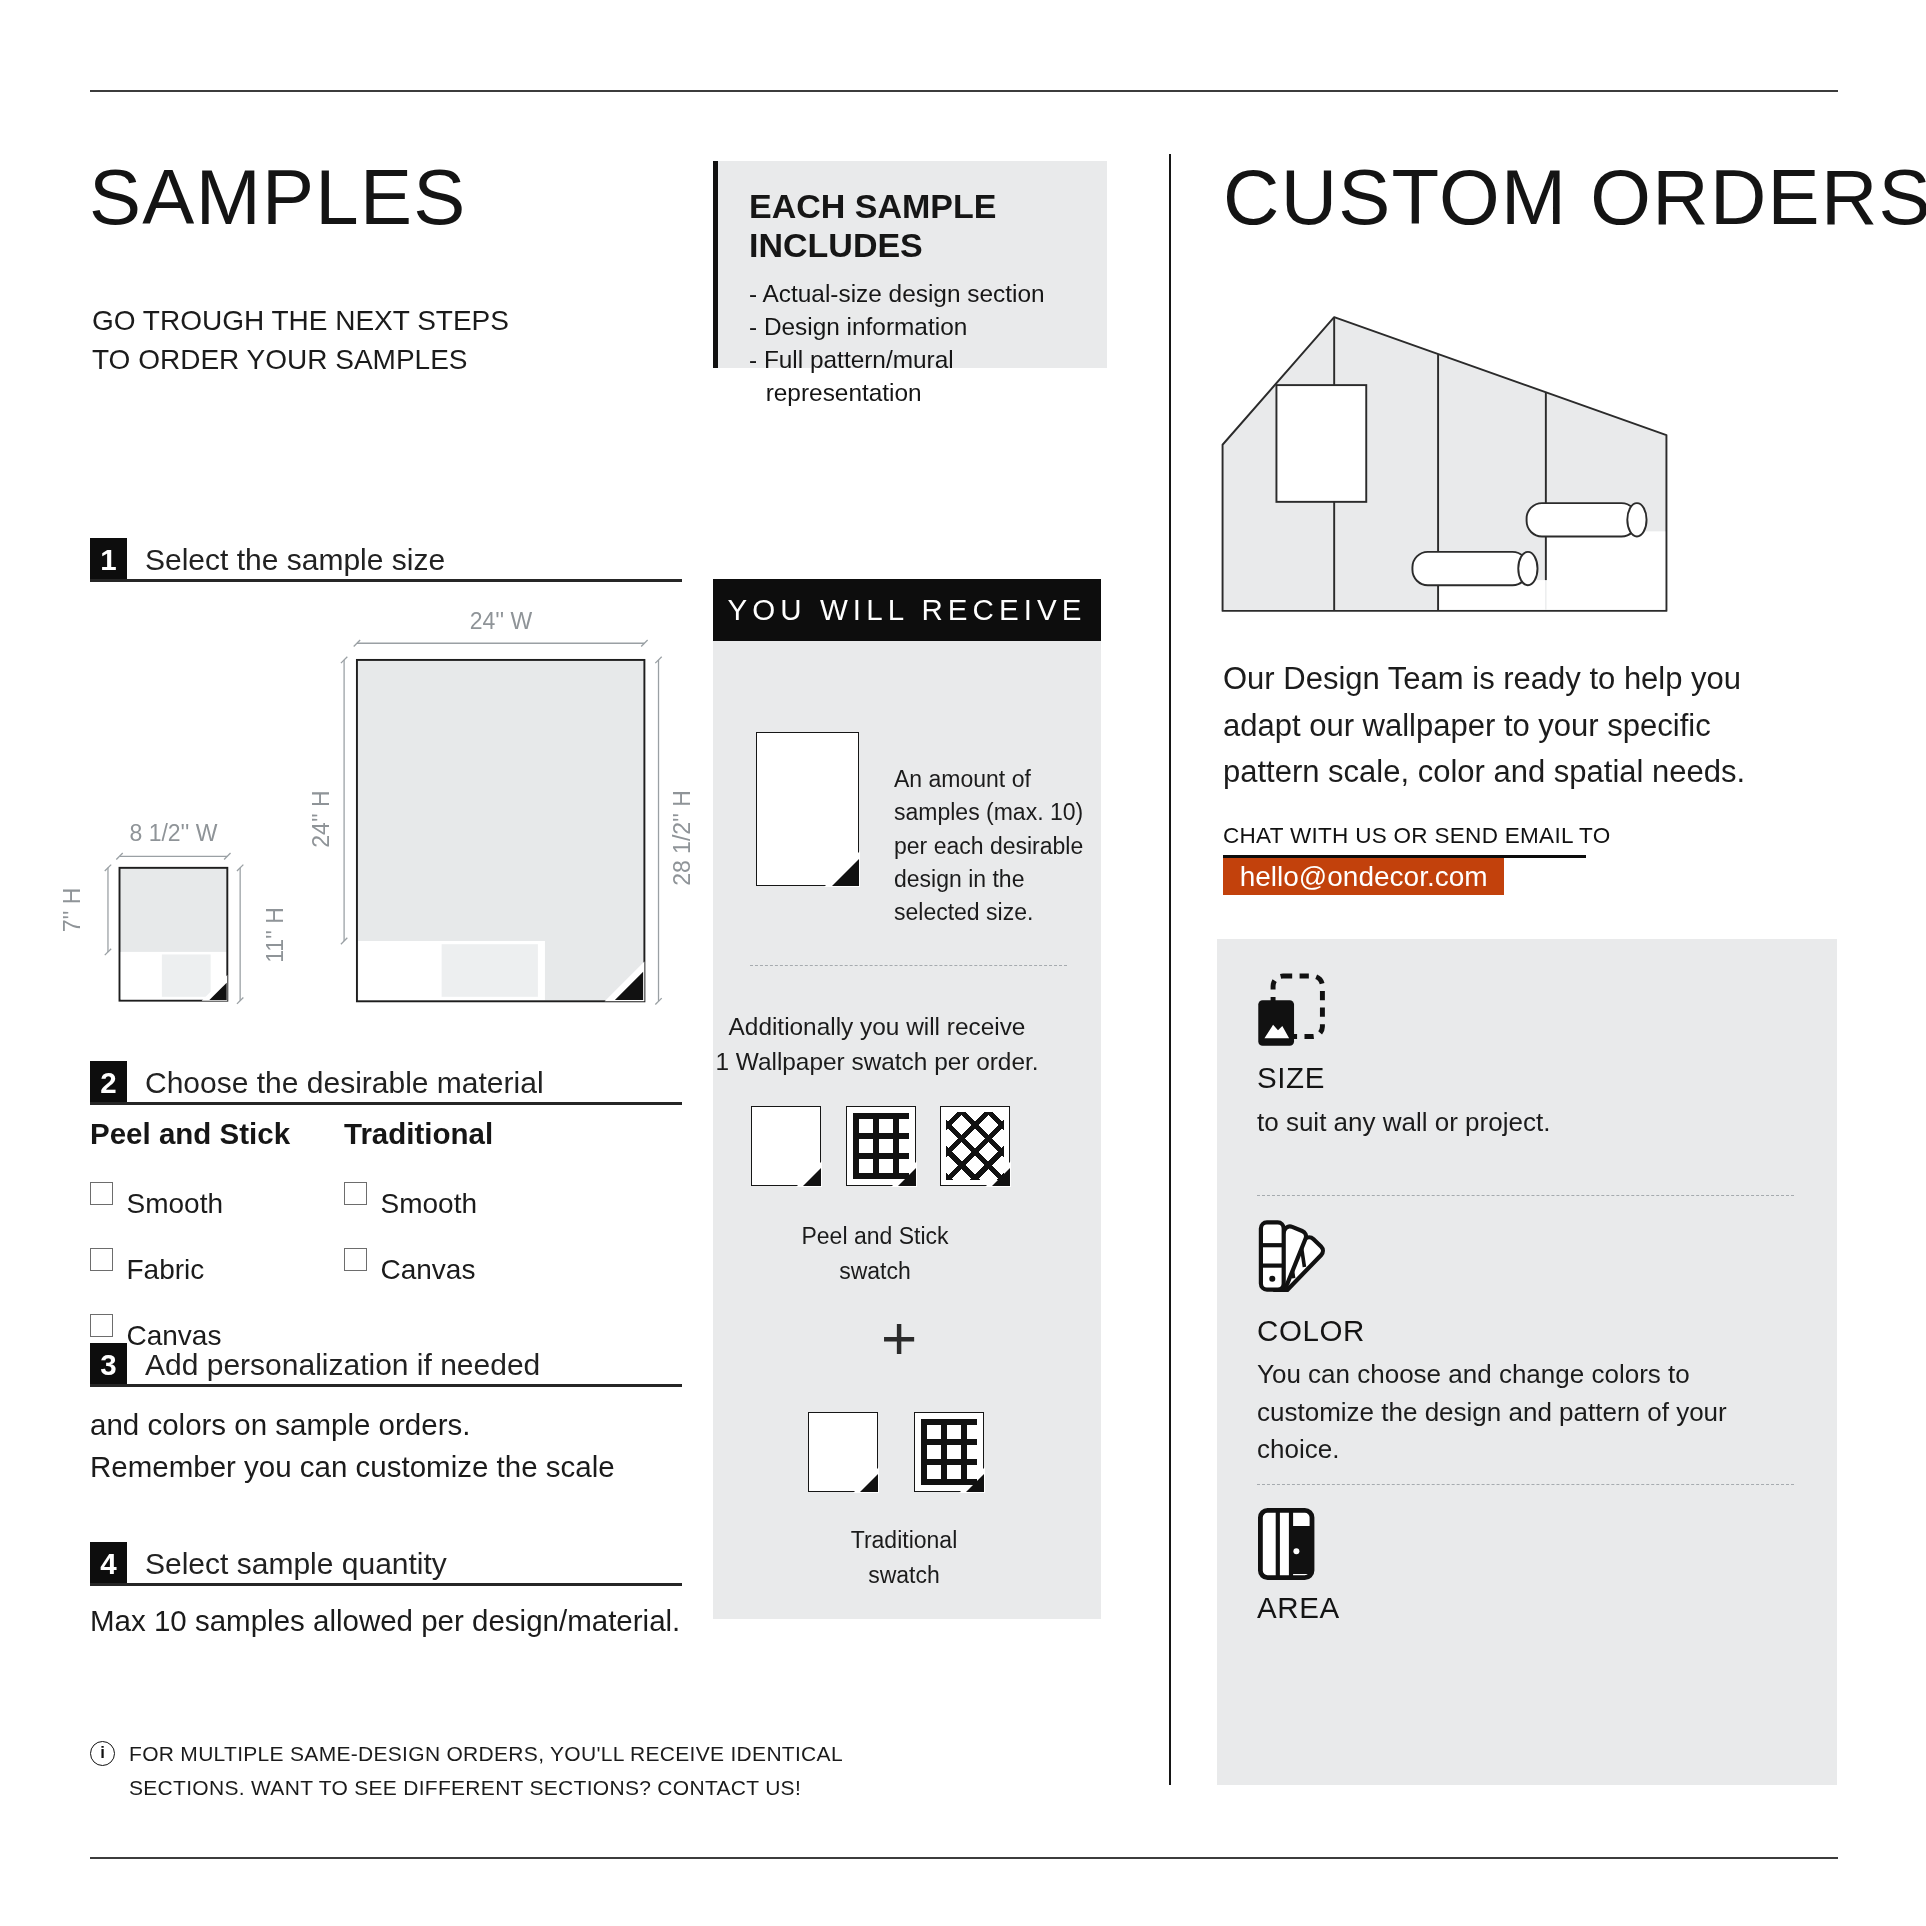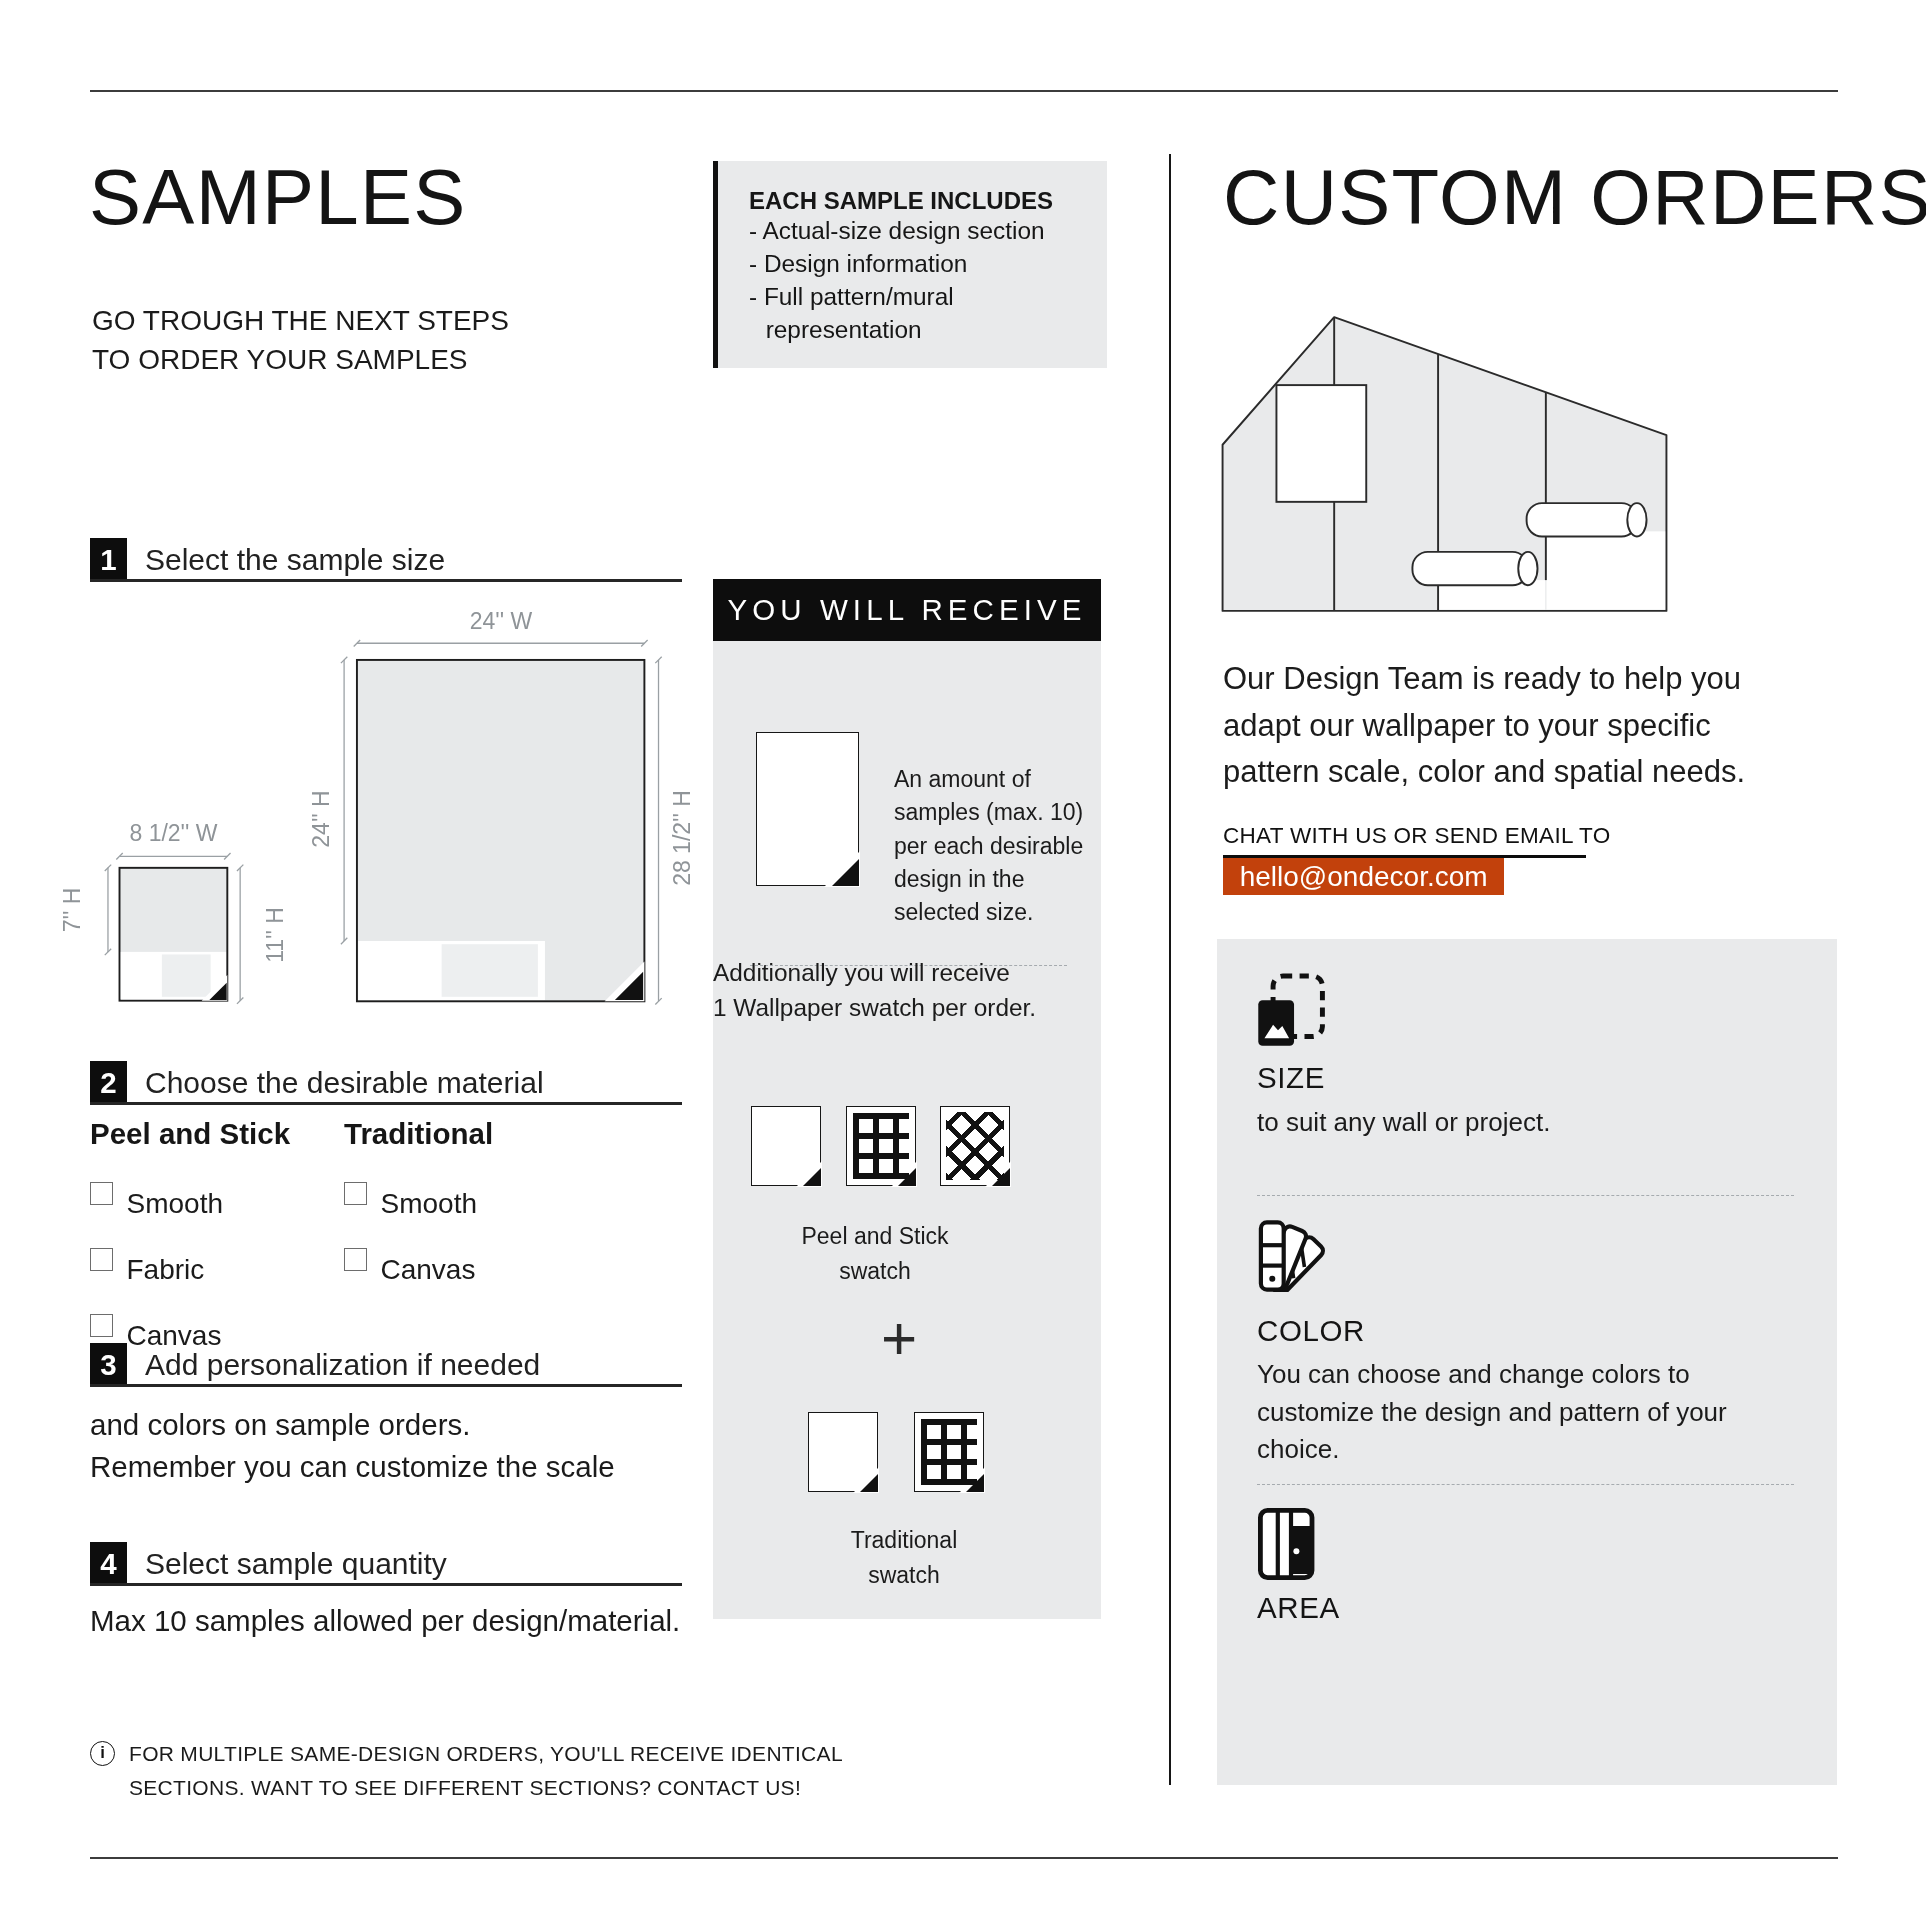--- a/index.html
+++ b/index.html
@@ -19,21 +19,21 @@
   .hlabel{text-align:center;}
   .mat-h{font-size:29.5px;font-weight:700;margin-bottom:16.7px;}
   .opt{display:flex;align-items:center;gap:14px;margin-bottom:14px;}
   .cb{width:20.5px;height:20.5px;border:1.3px solid #6d6d6d;background:#fff;flex:0 0 auto;}
   .opt-t{font-size:28px;color:#1b1b1b;margin-top:20px;}
   .para{font-size:29.5px;line-height:1.42;color:#1b1b1b;}
   .note{font-size:21px;line-height:1.6;color:#1b1b1b;letter-spacing:0.3px;}
   .info-ic{width:23px;height:23px;border:1.9px solid #111;border-radius:50%;display:flex;
            align-items:center;justify-content:center;font-size:16.7px;font-weight:700;color:#111;}
   .inc-box{background:#e9eaeb;border-left:5.8px solid #111;padding:26px 26px 0 31px;box-sizing:border-box;}
-  .inc-h{font-size:24px;font-weight:700;}
+  .inc-h{font-size:34px;font-weight:700;margin-bottom:13px;}
   .inc-item{font-size:24.4px;line-height:1.35;padding-left:16.7px;text-indent:-16.7px;width:347px;}
   .inc-item::before{content:"- ";}
   .banner{background:#0d0d0d;color:#fff;font-size:29.5px;letter-spacing:5.1px;display:flex;
           align-items:center;justify-content:center;}
   .panel{background:#e9eaeb;}
   .sheet{background:#fff;border:1.9px solid #161616;position:absolute;}
   .fold::before{content:"";position:absolute;right:-1.9px;bottom:-1.9px;border-left:26px solid transparent;
                 border-bottom:26px solid #ffffff;}
   .fold::after{content:"";position:absolute;right:-1.3px;bottom:-1.3px;border-left:18.6px solid transparent;
                border-bottom:18.6px solid #111;}
@@ -200,21 +200,21 @@
   <div class="abs mid-copy" style="left:894px;top:763px;width:199px;">
     <div>An amount of</div>
     <div>samples (max. 10)</div>
     <div>per each desirable</div>
     <div>design in the</div>
     <div>selected size.</div>
   </div>
 
   <div class="abs dashed" style="left:750px;top:965px;width:317px;"></div>
 
-  <div class="abs mid-copy" style="left:713px;top:955px;width:328px;text-align:left;font-size:24.4px;">
+  <div class="abs mid-copy" style="left:713px;top:1009px;width:328px;text-align:center;font-size:24.4px;">
     <div>Additionally you will receive</div>
     <div>1 Wallpaper swatch per order.</div>
   </div>
 
   <div class="abs sheet fold swatch" style="left:751px;top:1106px;"></div>
   <div class="abs sheet fold swatch" style="left:846px;top:1106px;">
       <div class="grid-fill"></div>
     </div>
   <div class="abs sheet fold swatch" style="left:940px;top:1106px;">
       <div class="hatch-fill"></div>

